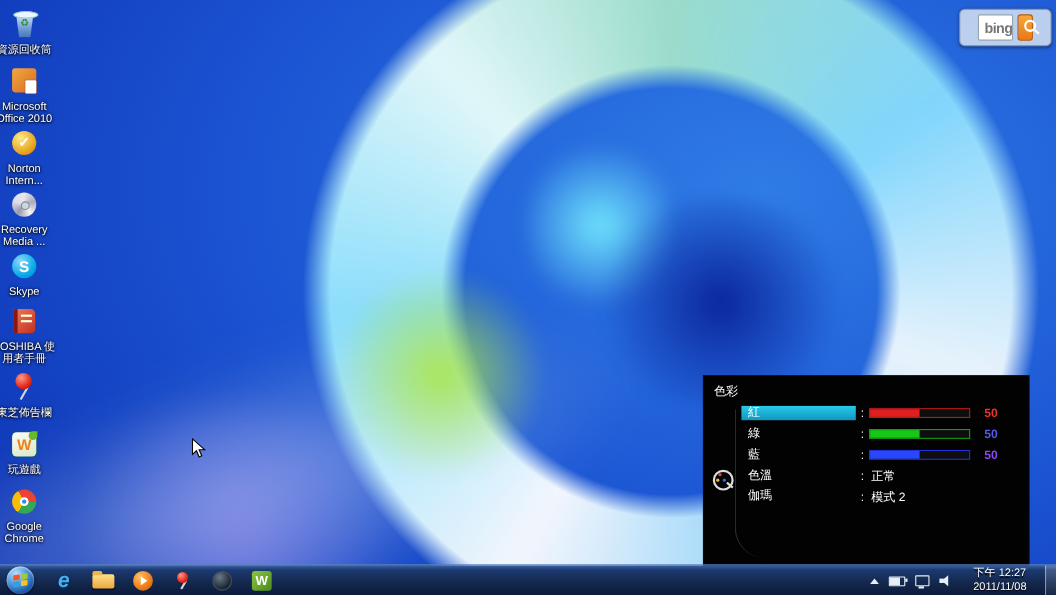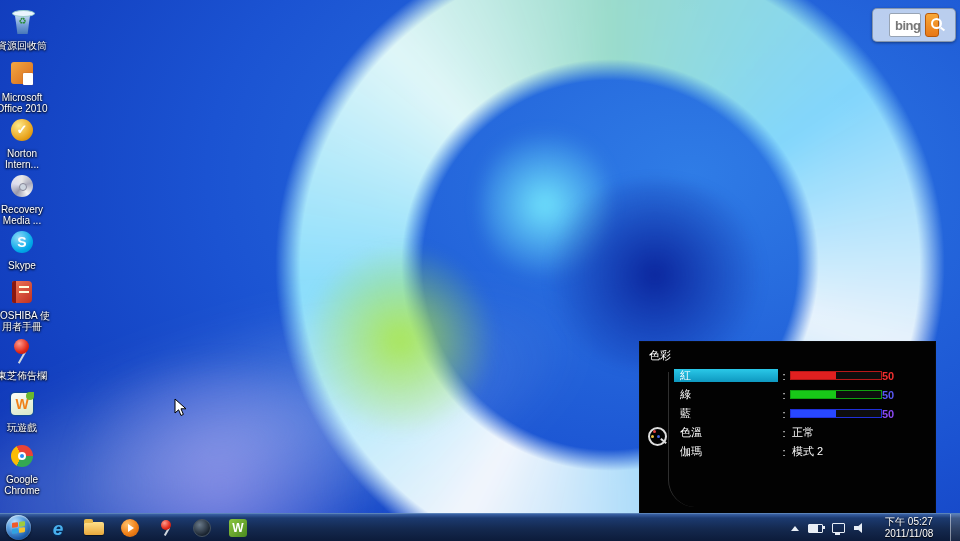--- a/index.html
+++ b/index.html
@@ -104,21 +104,21 @@
   .osd-rows{position:absolute;left:34px;top:24px;right:6px;}
   .orow{display:flex;align-items:center;height:19px;}
   .orow .lab{width:104px;padding-left:6px;box-sizing:border-box;line-height:13px;}
   .orow.sel .lab{background:linear-gradient(#2ac8e8,#0e98c0);}
   .orow .colon{width:12px;text-align:center;}
   .bar{width:92px;height:9px;border:1px solid;position:relative;background:rgba(255,255,255,.05);box-sizing:border-box;}
   .bar .fill{position:absolute;left:0;top:0;bottom:0;width:50%;}
   .bar.r{border-color:#b81818;} .bar.r .fill{background:#e02020;}
   .bar.g{border-color:#0f9f0f;} .bar.g .fill{background:#18c818;}
   .bar.b{border-color:#2030d8;} .bar.b .fill{background:#2848ff;}
-  .orow .val{width:38px;text-align:left;font-weight:bold;}
+  .orow .val{width:38px;text-align:center;font-weight:bold;}
   .val.vr{color:#f03030;} .val.vg{color:#5858f0;} .val.vb{color:#8a48f0;}
   .orow .tval{padding-left:2px;}
   .osd-footer{position:absolute;left:0;right:0;bottom:0;height:20px;display:flex;align-items:center;
     justify-content:space-between;padding:0 10px;font-size:10px;background:#060606;border-top:1px solid #1c1c1c;}
   .ogrp{display:flex;align-items:center;gap:5px;}
   .ic-menu{width:10px;height:8px;border:1px solid #fff;
     background:repeating-linear-gradient(90deg,#fff 0 1px,transparent 1px 3px);}
   .ic-move{width:6px;height:6px;border:1px solid #fff;transform:rotate(45deg);}
   .ic-ok{width:11px;height:8px;border:1px solid #fff;position:relative;}
   .ic-ok::after{content:"";position:absolute;left:3px;top:2px;width:3px;height:2px;background:#fff;}
@@ -341,20 +341,20 @@
     </div>
 
     <div class="tray">
       <span class="chev"></span>
       <span class="bat"></span>
       <span class="net"></span>
       <span class="vol"></span>
     </div>
 
     <div class="clock">
-      <div>下午 05:27</div>
+      <div>下午 12:27</div>
       <div>2011/11/08</div>
     </div>
 
     <div class="showdesk"></div>
   </div>
 
 </div>
 
 </body></html>

